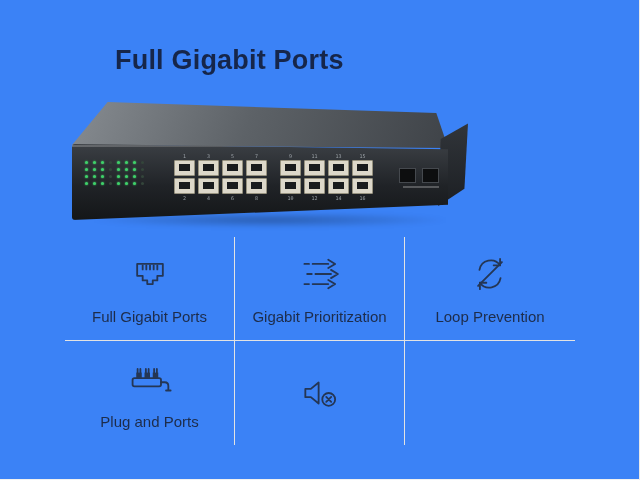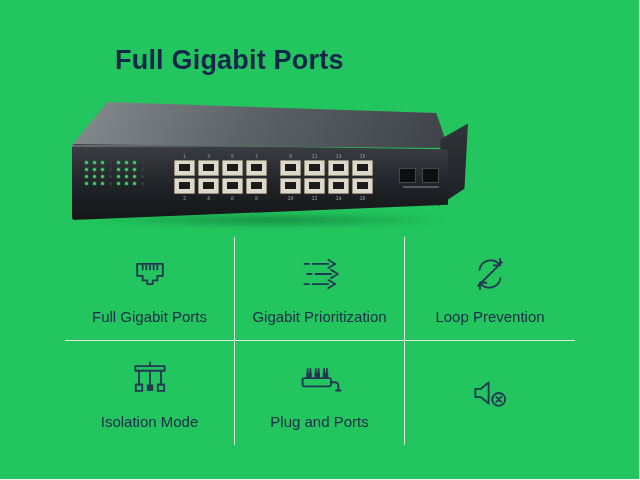--- a/index.html
+++ b/index.html
@@ -1,17 +1,17 @@
 <!DOCTYPE html>
 <html><head>
 <meta charset="utf-8">
 <style>
   html,body{margin:0;padding:0;background:#fff;}
   .canvas{
-    position:relative;width:640px;height:480px;background:#22c55e;overflow:hidden;
+    position:relative;width:640px;height:480px;background:#3b82f6;overflow:hidden;
     font-family:"Liberation Sans",sans-serif;
     box-shadow: inset -1px 0 0 #e9e9e9, inset 0 -1px 0 #f1f1f1;
   }
   
   .title{
     position:absolute;left:115px;top:44px;margin:0;
     font-size:27px;line-height:32px;font-weight:600;color:#16264a;letter-spacing:.2px;
   }
   
   .switch{position:absolute;left:72px;top:98px;width:396px;height:126px;}
@@ -238,31 +238,20 @@
       <svg class="fi" viewBox="0 0 48 48">
         <path d="M35 14.5 A 12.5 12.5 0 0 0 12.5 19.5"></path>
         <path d="M35 7.5 V14.5 H28"></path>
         <path d="M13 33.5 A 12.5 12.5 0 0 0 35.5 28.5"></path>
         <path d="M13 40.5 V33.5 H20"></path>
         <path d="M11 37 L37 11"></path>
       </svg>
       <div class="flabel">Loop Prevention</div>
     </div>
 
-    <div class="cell">
-      <svg class="fi" viewBox="0 0 48 48">
-        <path d="M24 6 V10"></path>
-        <rect x="8" y="10" width="32" height="5"></rect>
-        <path d="M12 15 V30 M24 15 V30 M36 15 V30"></path>
-        <rect x="8.5" y="30" width="7" height="7"></rect>
-        <rect class="fill" x="20.5" y="30" width="7" height="7"></rect>
-        <rect x="32.5" y="30" width="7" height="7"></rect>
-      </svg>
-      <div class="flabel">Isolation Mode</div>
-    </div>
 
     <div class="cell">
       <svg class="fi" viewBox="0 0 48 48">
         <rect x="5" y="23" width="31" height="9" rx="2"></rect>
         <path d="M10.5 17 V13 M13.5 17 V13"></path>
           <rect class="fill" x="9" y="17" width="6" height="6"></rect>
         <path d="M19.5 17 V13 M22.5 17 V13"></path>
           <rect class="fill" x="18" y="17" width="6" height="6"></rect>
         <path d="M28.5 17 V13 M31.5 17 V13"></path>
           <rect class="fill" x="27" y="17" width="6" height="6"></rect>

